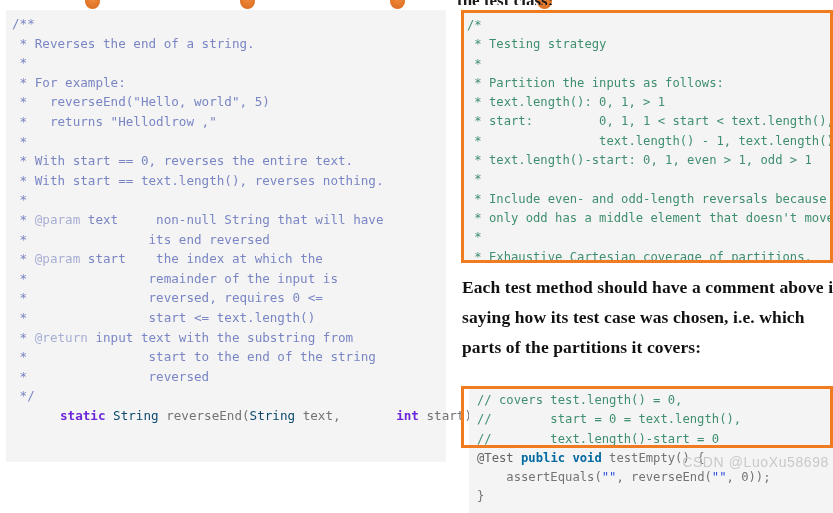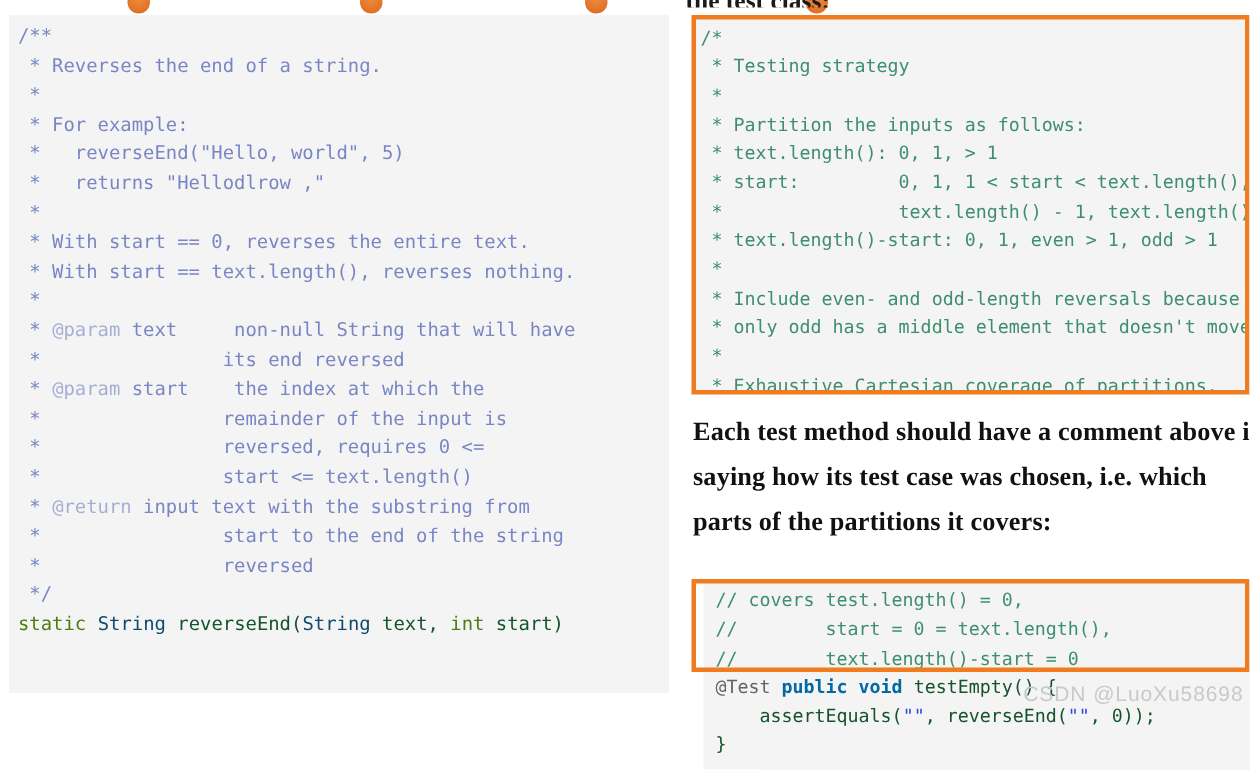--- a/index.html
+++ b/index.html
@@ -130,26 +130,26 @@
     line-height: 19.6px;
     white-space: pre;
   }
   .code.small {
     font-size: 12.2px;
     line-height: 19.3px;
   }
   .cmt      { color: #7a86c4; }      
   .cmt-dim  { color: #a7aed4; }      
   .cmt-g    { color: #3f8f6f; }      
-  .kw       { color: #4d7c0f; font-weight: normal; }
+  .kw       { color: #6d28d9; font-weight: bold; margin-left: 48px; }
   .kw2      { color: #0369a1; font-weight: bold; }
   .type     { color: #0c4a6e; }
   .str      { color: #2a4bd8; }
   .anno     { color: #646464; }
-  .plain    { color: #14532d; }
+  .plain    { color: #737373; }
 
   #watermark {
     position: absolute;
     right: 4px;
     bottom: 4px;
     font-family: "Liberation Sans", sans-serif;
     font-size: 14px;
     color: #c9c9c9;
     letter-spacing: 0.6px;
   }

